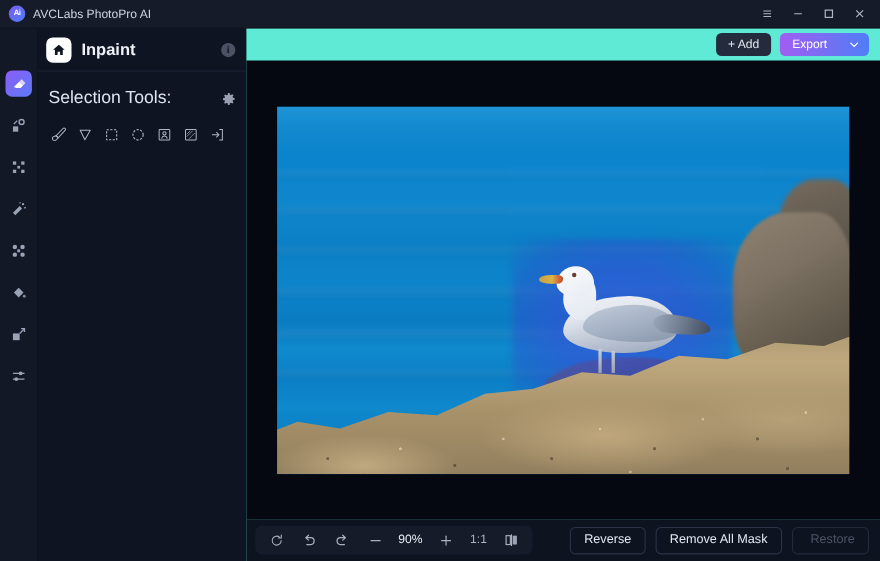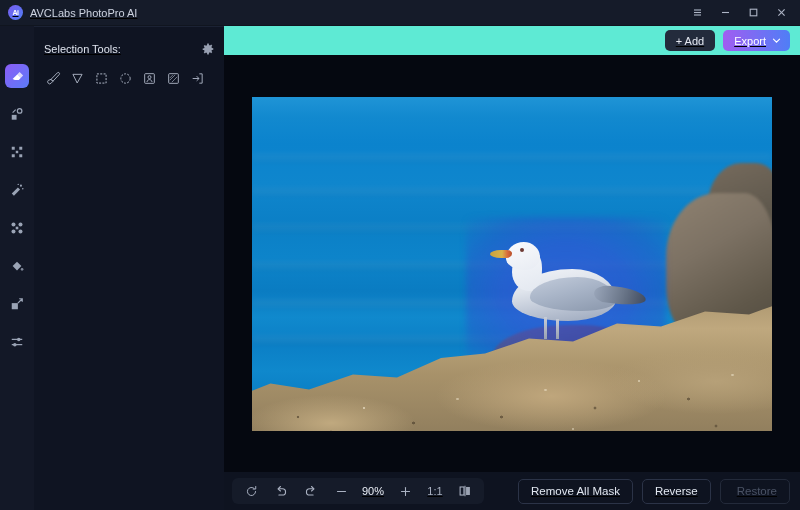--- a/index.html
+++ b/index.html
@@ -6,21 +6,21 @@
   html, body {
     width: 800px; height: 510px;
     background: #0d1117;
     font-family: "Liberation Sans", sans-serif;
     overflow: hidden;
   }
   .app {
     position: relative;
     width: 800px; height: 510px;
     background: #0e1320;
-    display: flex; flex-direction: column; text-decoration: underline;
+    display: flex; flex-direction: column;
   }
 
   
   .titlebar {
     height: 26px; flex: 0 0 26px;
     background: #151b29;
     display: flex; align-items: center;
     padding: 0 6px 0 8px;
     border-bottom: 1px solid #10151f;
   }
@@ -89,21 +89,21 @@
     font-size: 9px; font-weight: bold;
     display: flex; align-items: center; justify-content: center;
     font-family: "Liberation Serif", serif;
   }
   .panel-sep { height: 1px; background: #1b2234; margin: 0; }
 
   .tools-head {
     display: flex; align-items: center;
     padding: 16px 10px 0 10px;
   }
-  .tools-label { font-size: 11px; color: #dfe4ee; }
+  .tools-label { font-size: 16px; color: #dfe4ee; }
   .gear { margin-left: auto; color: #98a0b2; display:flex; }
 
   .tool-row {
     display: flex; align-items: center;
     padding: 12px 6px 0 8px;
     gap: 2px;
   }
   .tool-btn {
     width: 22px; height: 22px;
     display: flex; align-items: center; justify-content: center;
@@ -134,21 +134,21 @@
     height: 21px; padding: 0 11px; border-radius: 5px;
     background: #232b3c; color: #e4e8f1; border: none;
     font-size: 11px; font-family: "Liberation Sans", sans-serif;
     display: flex; align-items: center; gap: 3px; cursor: pointer;
   }
   .export-btn {
     height: 21px; padding: 0 9px 0 11px; border-radius: 5px;
     background: linear-gradient(90deg,#a15df1,#4f7ef6);
     color: #fff; border: none;
     font-size: 11px; font-family: "Liberation Sans", sans-serif;
-    display: flex; align-items: center; gap: 6px; cursor: pointer;
+    display: flex; align-items: center; gap: 20px; cursor: pointer;
   }
   .canvas-area {
     flex: 1; min-height: 0;
     background: #050810;
     position: relative;
     display: flex; align-items: center; justify-content: center;
   }
   .photo {
     position: relative;
     width: 520px; height: 334px;
@@ -449,20 +449,29 @@
               <g fill="currentColor">
                 <circle cx="10" cy="5" r="2"></circle>
                 <circle cx="5.5" cy="11" r="2"></circle>
               </g>
             </svg>
         </span>
       </div>
     </div>
 
     <div class="panel">
+      <div class="panel-head">
+        <div class="home-btn">
+          <svg width="13" height="13" viewBox="0 0 16 16">
+              <path d="M8 2 L14.5 7.6 H12.4 V13.6 H9.4 V9.8 H6.6 V13.6 H3.6 V7.6 H1.5 Z" fill="currentColor"></path>
+            </svg>
+        </div>
+        <div class="panel-title">Inpaint</div>
+        <div class="info-icon">i</div>
+      </div>
       <div class="panel-sep"></div>
 
       <div class="tools-head">
         <div class="tools-label">Selection Tools:</div>
         <div class="gear">
           <svg width="12" height="12" viewBox="0 0 16 16">
               <path d="M8 5.2a2.8 2.8 0 1 0 0 5.6 2.8 2.8 0 0 0 0-5.6Zm0 1.5a1.3 1.3 0 1 1 0 2.6 1.3 1.3 0 0 1 0-2.6Z" fill="currentColor"></path>
               <path d="M7 .8h2l.35 1.9 1.35.56 1.6-1.1 1.4 1.4-1.1 1.6.56 1.35 1.9.35v2l-1.9.35-.56 1.35 1.1 1.6-1.4 1.4-1.6-1.1-1.35.56L9 15.2H7l-.35-1.9-1.35-.56-1.6 1.1-1.4-1.4 1.1-1.6-.56-1.35L.94 9.2v-2l1.9-.35.56-1.35-1.1-1.6 1.4-1.4 1.6 1.1 1.35-.56Z" fill="currentColor"></path>
             </svg>
         </div>
@@ -630,20 +639,20 @@
               <svg width="14" height="14" viewBox="0 0 16 16">
                   <rect x="2.4" y="3.4" width="4.4" height="9.2" fill="none" stroke="currentColor" stroke-width="1.2"></rect>
                   <rect x="9.2" y="3.4" width="4.4" height="9.2" fill="currentColor" opacity=".9"></rect>
                   <line x1="8" y1="2" x2="8" y2="14" stroke="currentColor" stroke-width="1.1"></line>
                 </svg>
             </span>
           </div>
         </div>
 
         <div class="bottom-right">
+          <button class="obtn">Reverse</button>
           <button class="obtn">Remove All Mask</button>
-          <button class="obtn">Reverse</button>
           <button class="obtn disabled">Restore</button>
         </div>
       </div>
     </div>
   </div>
 </div>
 
 </body></html>

